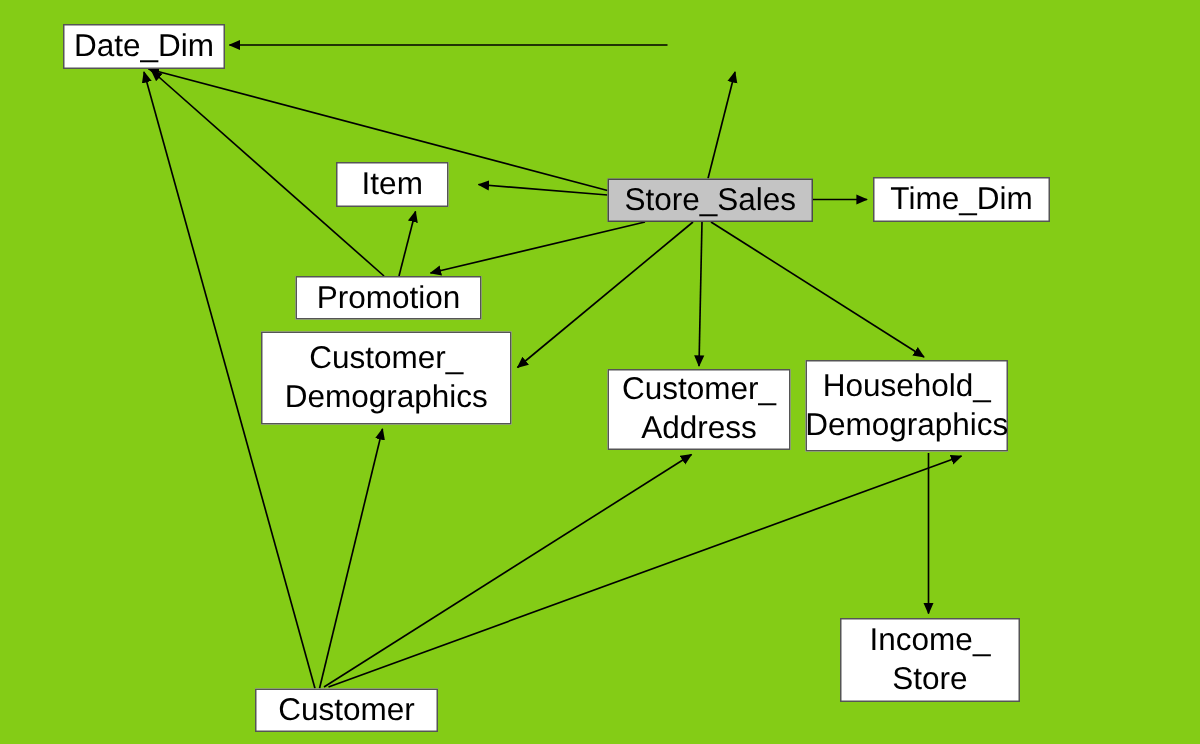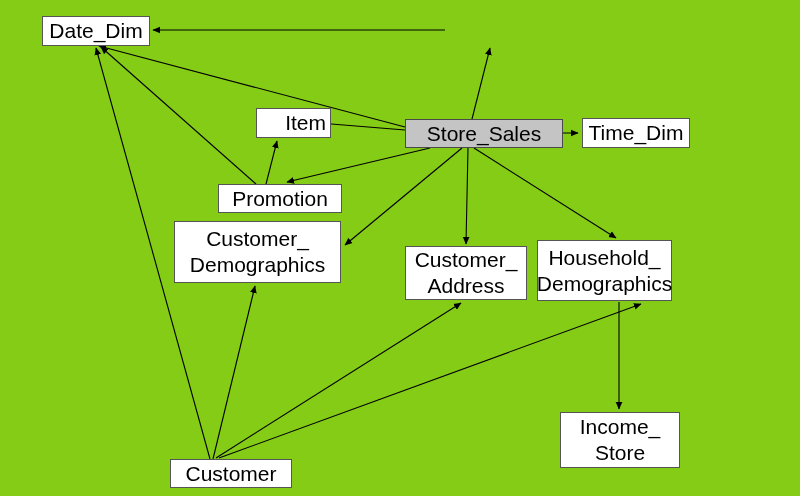--- a/index.html
+++ b/index.html
@@ -70,24 +70,24 @@
       <line x1="474" y1="148" x2="616" y2="238" stroke="#000000" stroke-width="1.1" marker-end="url(#arrow)"></line>
       <line x1="256" y1="184" x2="101" y2="47" stroke="#000000" stroke-width="1.1" marker-end="url(#arrow)"></line>
       <line x1="266" y1="184" x2="277" y2="141" stroke="#000000" stroke-width="1.1" marker-end="url(#arrow)"></line>
       <line x1="210" y1="459" x2="96" y2="48" stroke="#000000" stroke-width="1.1" marker-end="url(#arrow)"></line>
       <line x1="213" y1="459" x2="255" y2="286" stroke="#000000" stroke-width="1.1" marker-end="url(#arrow)"></line>
       <line x1="216" y1="458" x2="461" y2="303" stroke="#000000" stroke-width="1.1" marker-end="url(#arrow)"></line>
       <line x1="219" y1="458" x2="641" y2="304" stroke="#000000" stroke-width="1.1" marker-end="url(#arrow)"></line>
       <line x1="619" y1="302" x2="619" y2="409" stroke="#000000" stroke-width="1.1" marker-end="url(#arrow)"></line>
     </svg>
 <div class="node" style="left: 42px; top: 16px; width: 108px; height: 30px;"><span class="node-label">Date_Dim</span></div>
-    <div class="node" style="left: 256px; top: 108px; width: 75px; height: 30px; justify-content: flex-end;"><span class="node-label">Item</span></div>
-    <div class="node highlight" style="left: 405px; top: 119px; width: 158px; height: 29px;"><span class="node-label">Store_Sales</span></div>
-    <div class="node" style="left: 582px; top: 118px; width: 108px; height: 30px;"><span class="node-label">Time_Dim</span></div>
-    <div class="node" style="left: 197px; top: 184px; width: 124px; height: 29px; margin-left: 21px;"><span class="node-label">Promotion</span></div>
+    <div class="node" style="left: 224px; top: 108px; width: 75px; height: 30px;"><span class="node-label">Item</span></div>
+    <div class="node highlight" style="left: 405px; top: 119px; width: 137px; height: 29px;"><span class="node-label">Store_Sales</span></div>
+    <div class="node" style="left: 582px; top: 118px; width: 118px; height: 30px;"><span class="node-label">Time_Dim</span></div>
+    <div class="node" style="left: 197px; top: 184px; width: 124px; height: 29px;"><span class="node-label">Promotion</span></div>
     <div class="node" style="left: 174px; top: 221px; width: 167px; height: 62px;"><span class="node-label">Customer_
 Demographics</span></div>
     <div class="node" style="left: 405px; top: 246px; width: 122px; height: 54px;"><span class="node-label">Customer_
 Address</span></div>
     <div class="node" style="left: 537px; top: 240px; width: 135px; height: 61px;"><span class="node-label">Household_
 Demographics</span></div>
     <div class="node" style="left: 560px; top: 412px; width: 120px; height: 56px;"><span class="node-label">Income_
 Store</span></div>
     <div class="node" style="left: 148px; top: 459px; width: 122px; height: 29px; margin-left: 22px;"><span class="node-label">Customer</span></div>
   </div>

